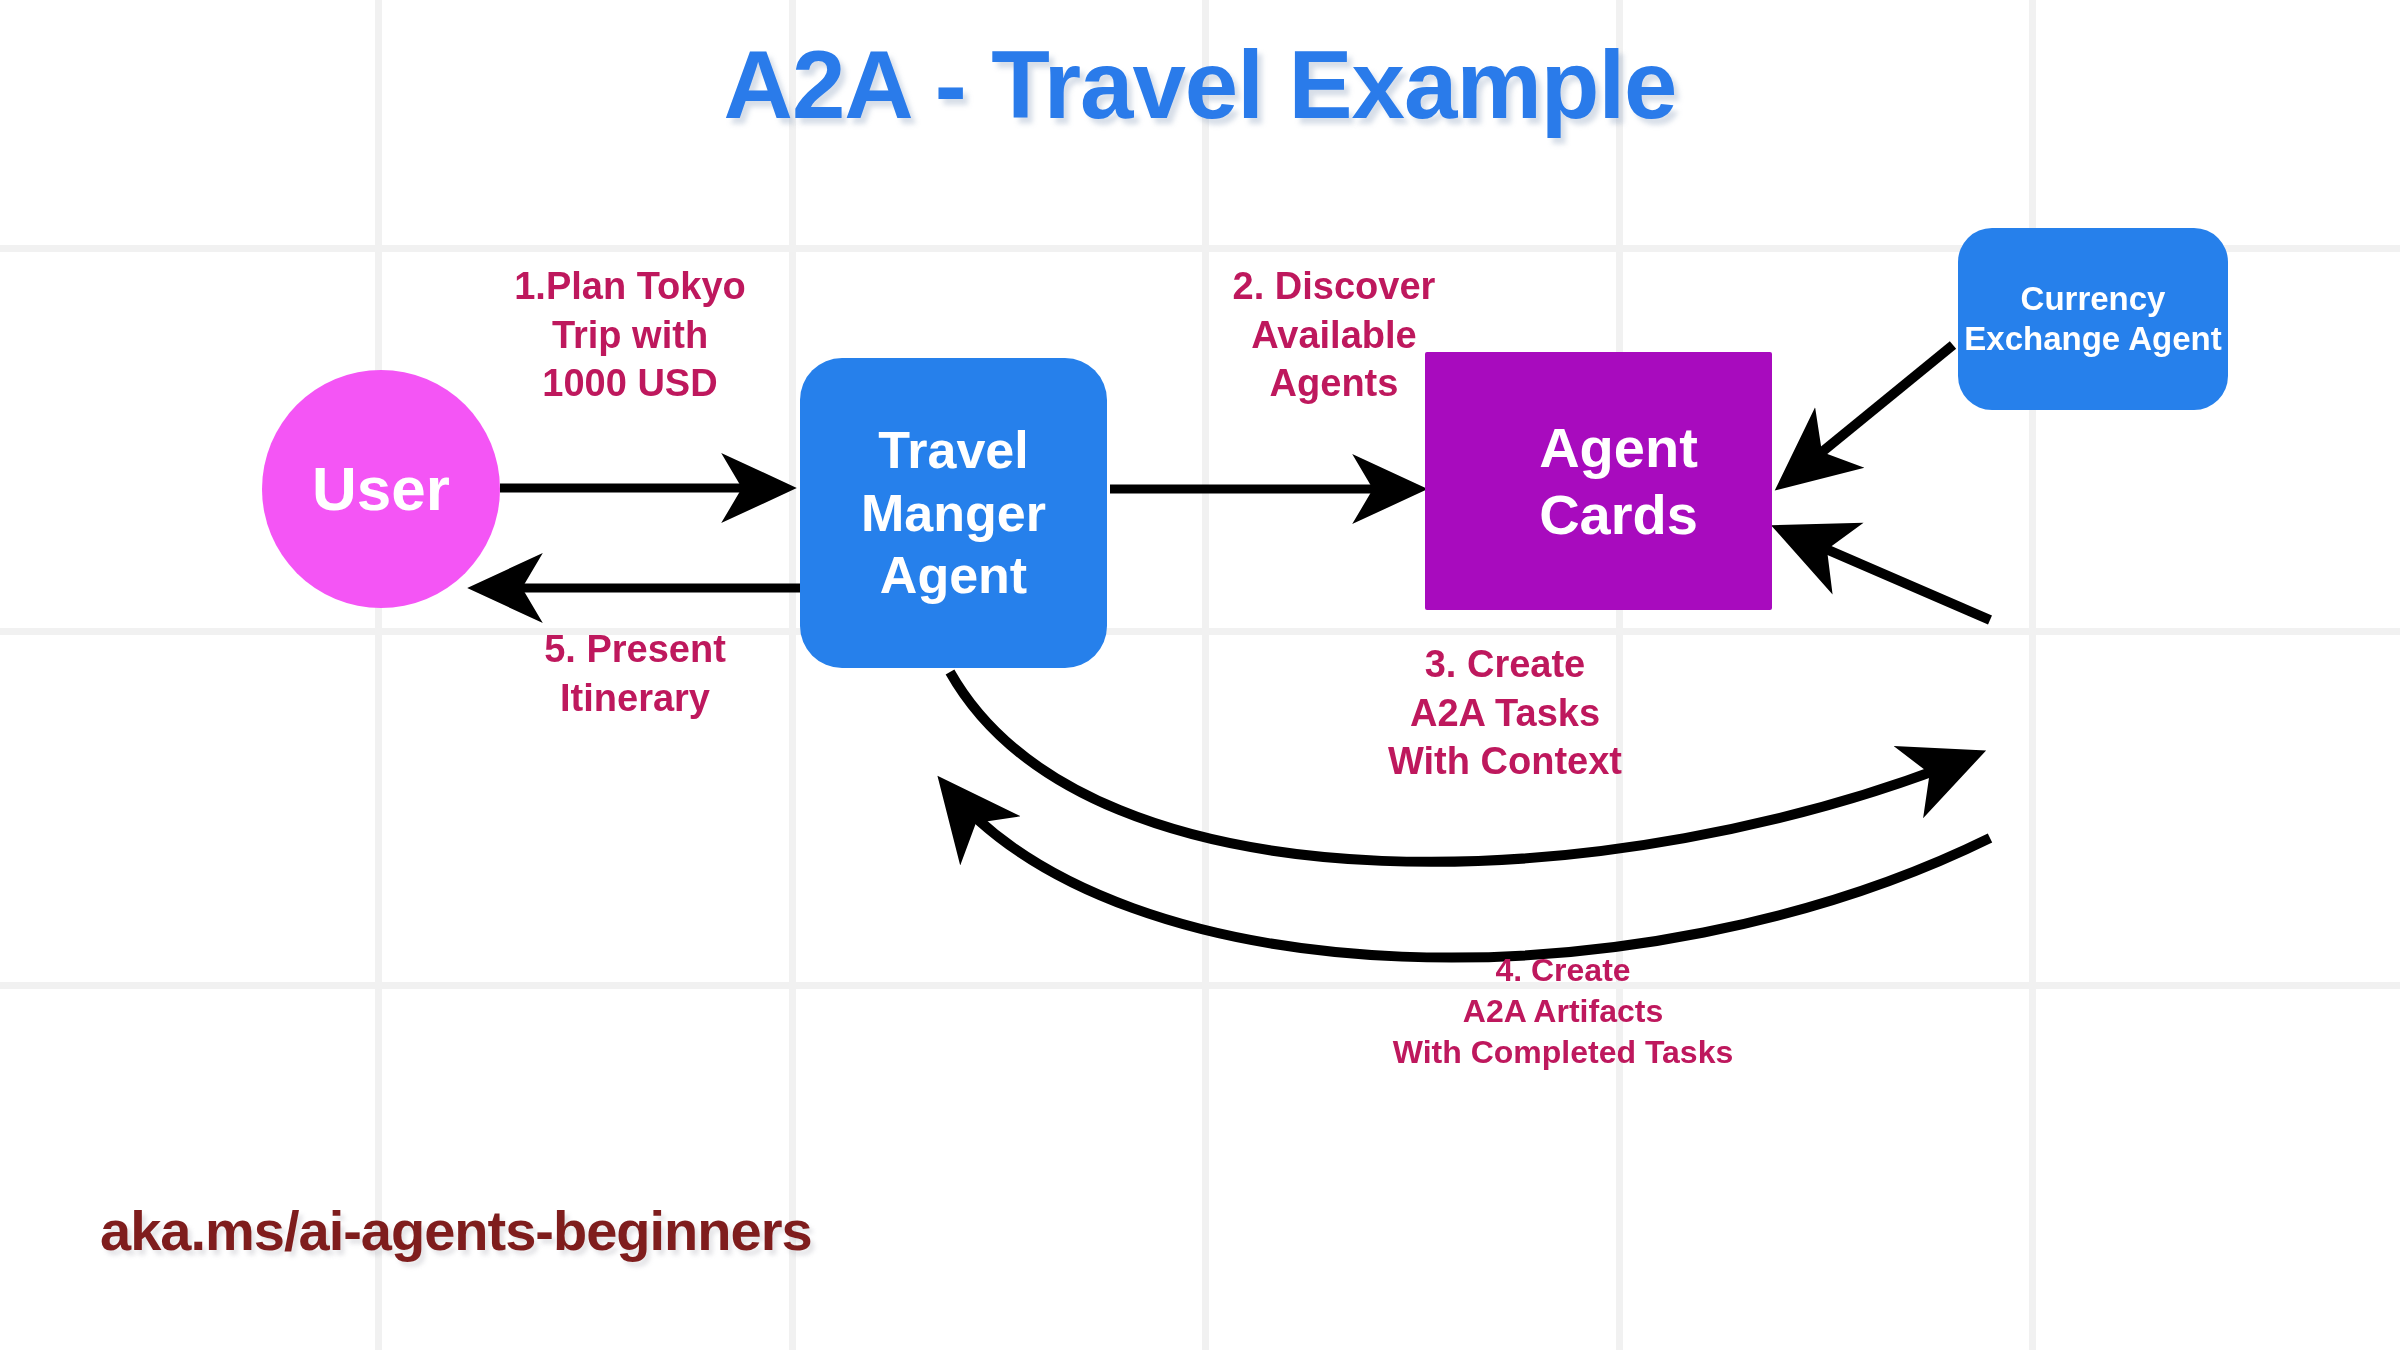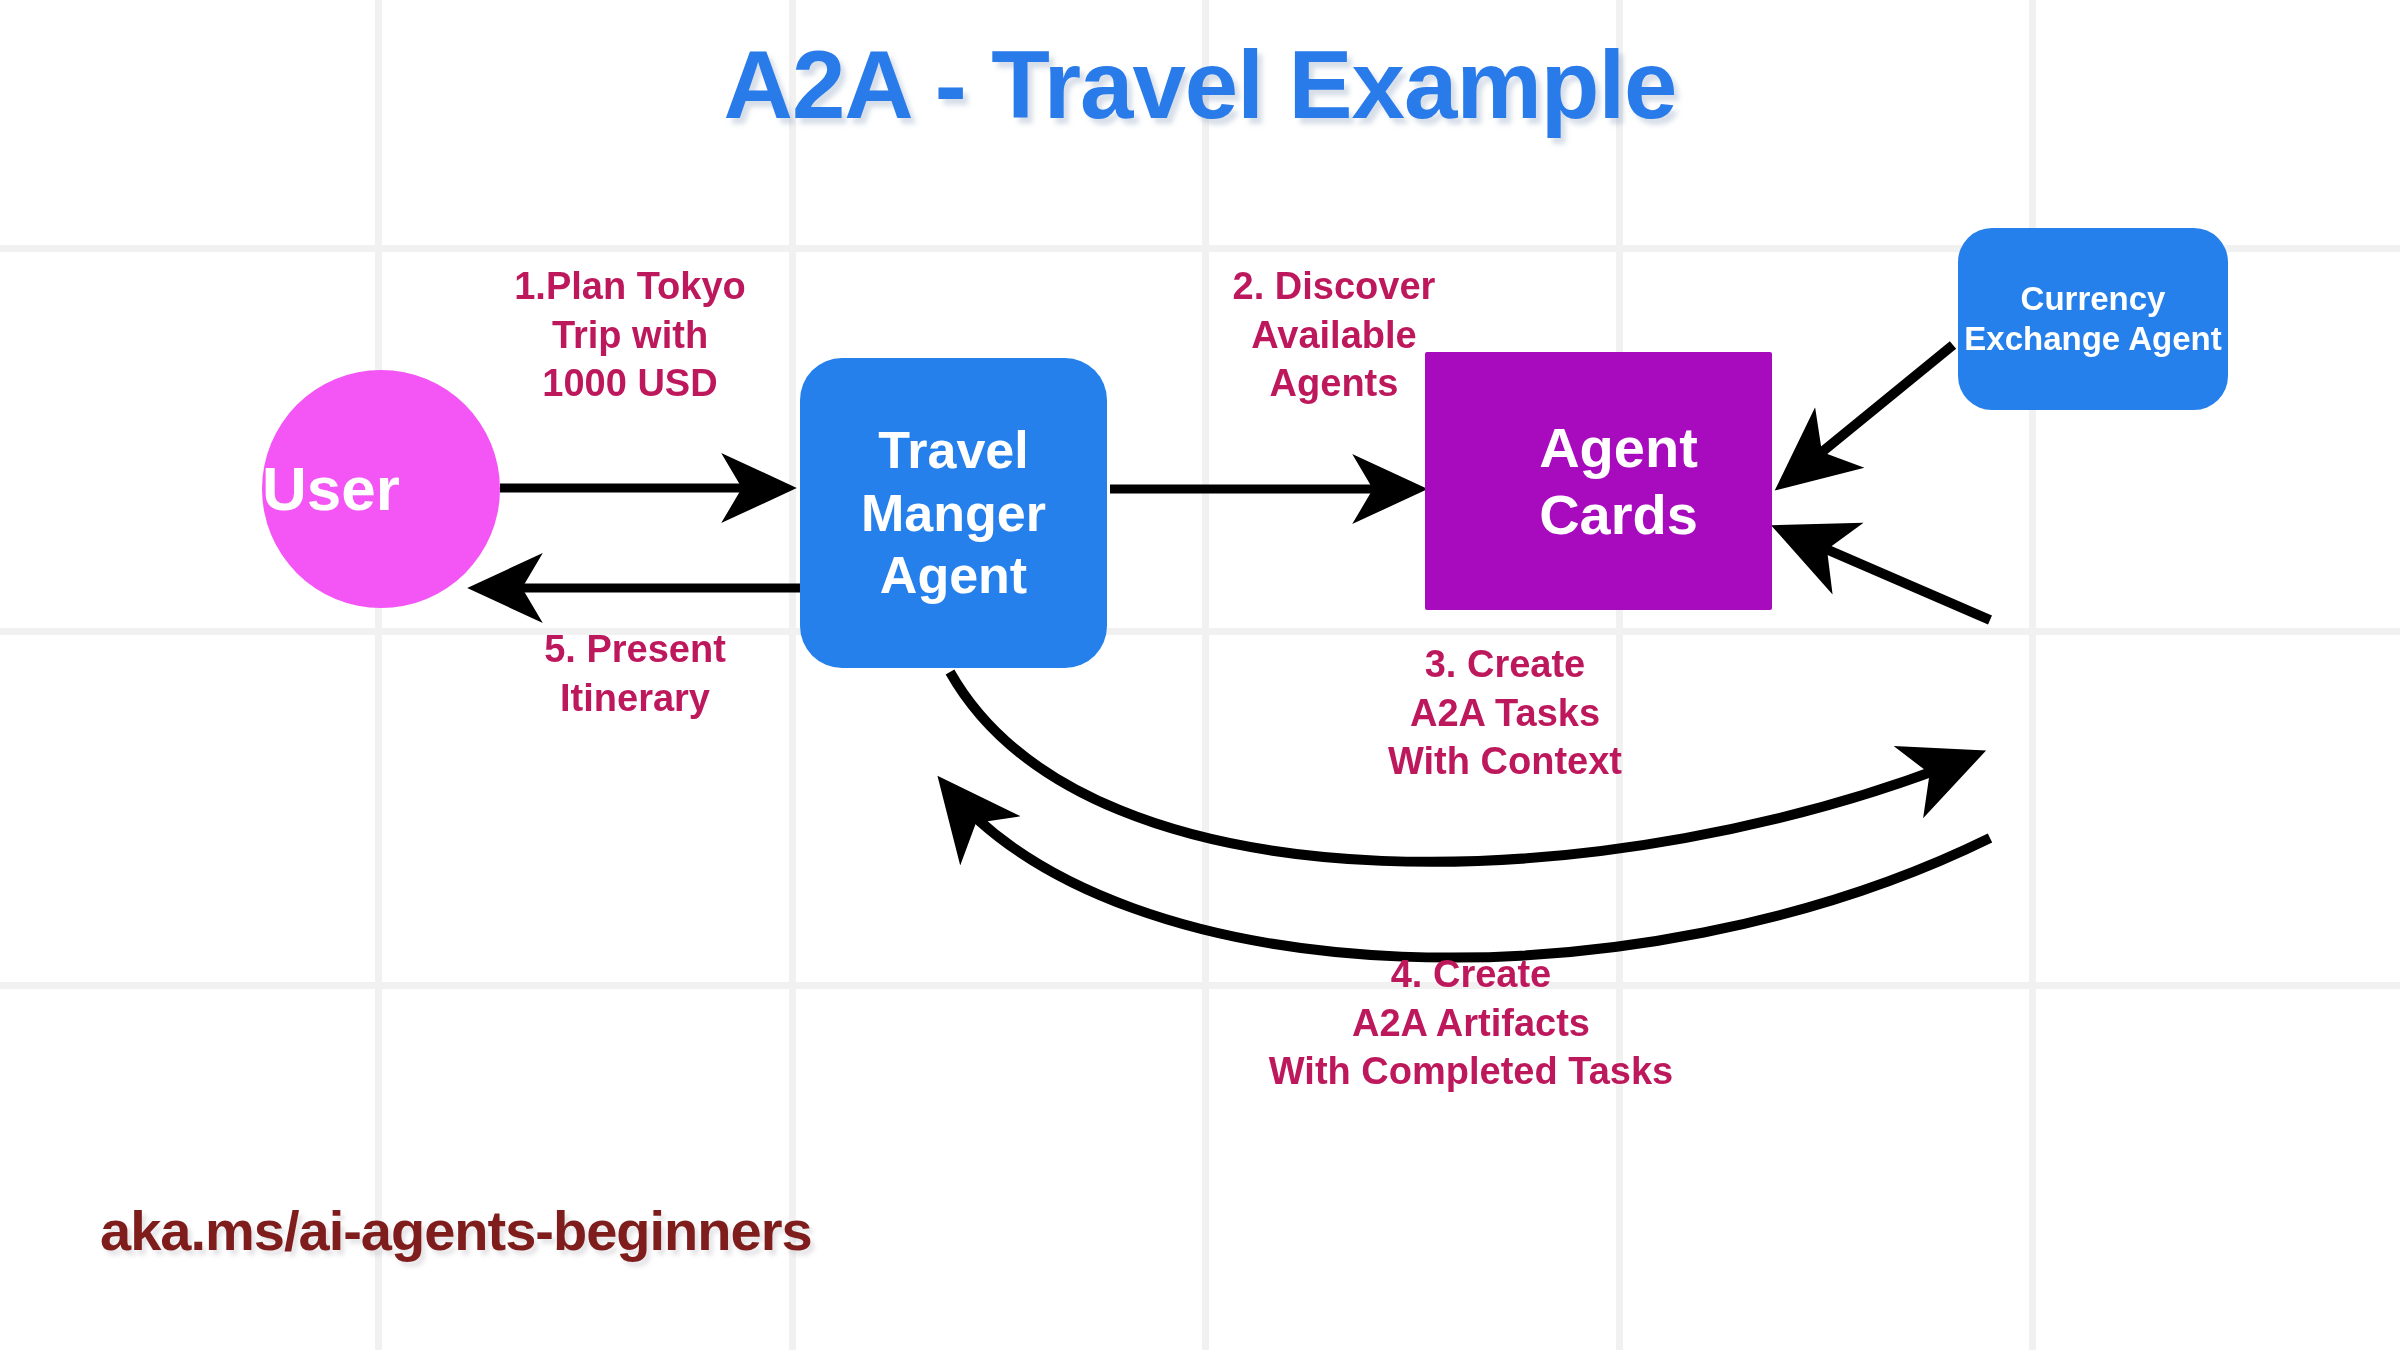--- a/index.html
+++ b/index.html
@@ -50,20 +50,21 @@
     letter-spacing: -1px;
     text-shadow: 5px 6px 5px rgba(140,160,190,0.35);
     white-space: nowrap;
   }
 
   
   .node {
     position: absolute;
     display: flex;
     align-items: center;
+    justify-content: center;
     text-align: center;
     color: #ffffff;
     font-weight: bold;
     box-sizing: border-box;
   }
   .node-lines {
     display: block;
     line-height: 1.20;
   }
 
@@ -124,21 +125,21 @@
     color: #be185d;
     font-weight: bold;
     text-align: center;
     line-height: 1.28;
     white-space: pre-line;
   }
   #label-1 { left: 470px;  top: 262px; width: 320px; font-size: 38px; }
   #label-2 { left: 1144px; top: 262px; width: 380px; font-size: 38px; }
   #label-5 { left: 470px;  top: 625px; width: 330px; font-size: 38px; }
   #label-3 { left: 1290px; top: 640px; width: 430px; font-size: 38px; }
-  #label-4 { left: 1156px; top: 950px; width: 630px; font-size: 38px; }
+  #label-4 { left: 1248px; top: 950px; width: 630px; font-size: 32px; }
 
   
   #arrows {
     position: absolute;
     inset: 0;
     pointer-events: none;
   }
 
   
   #footer {

